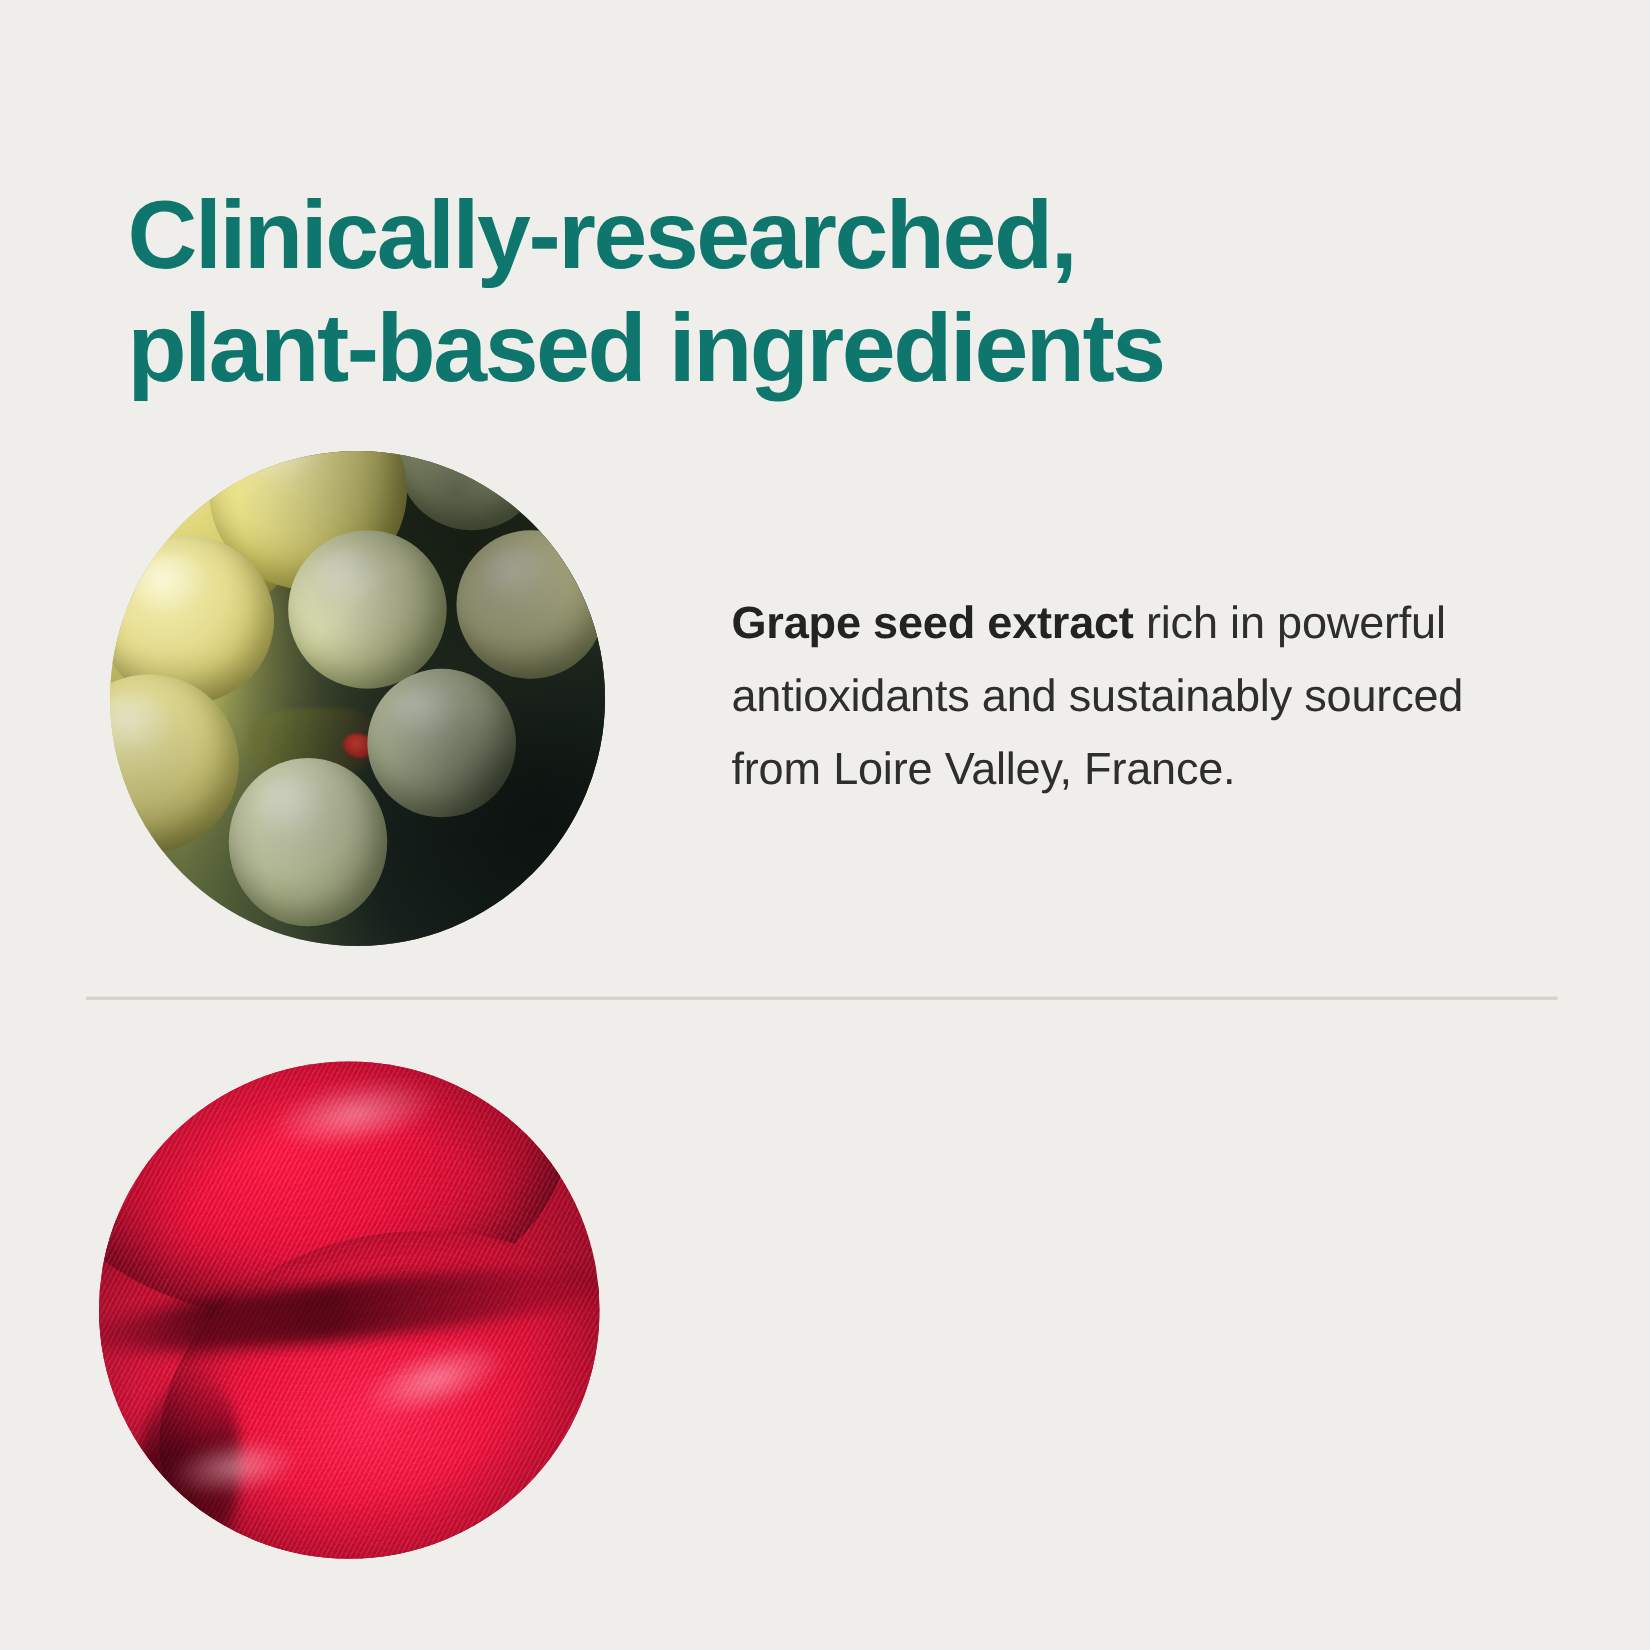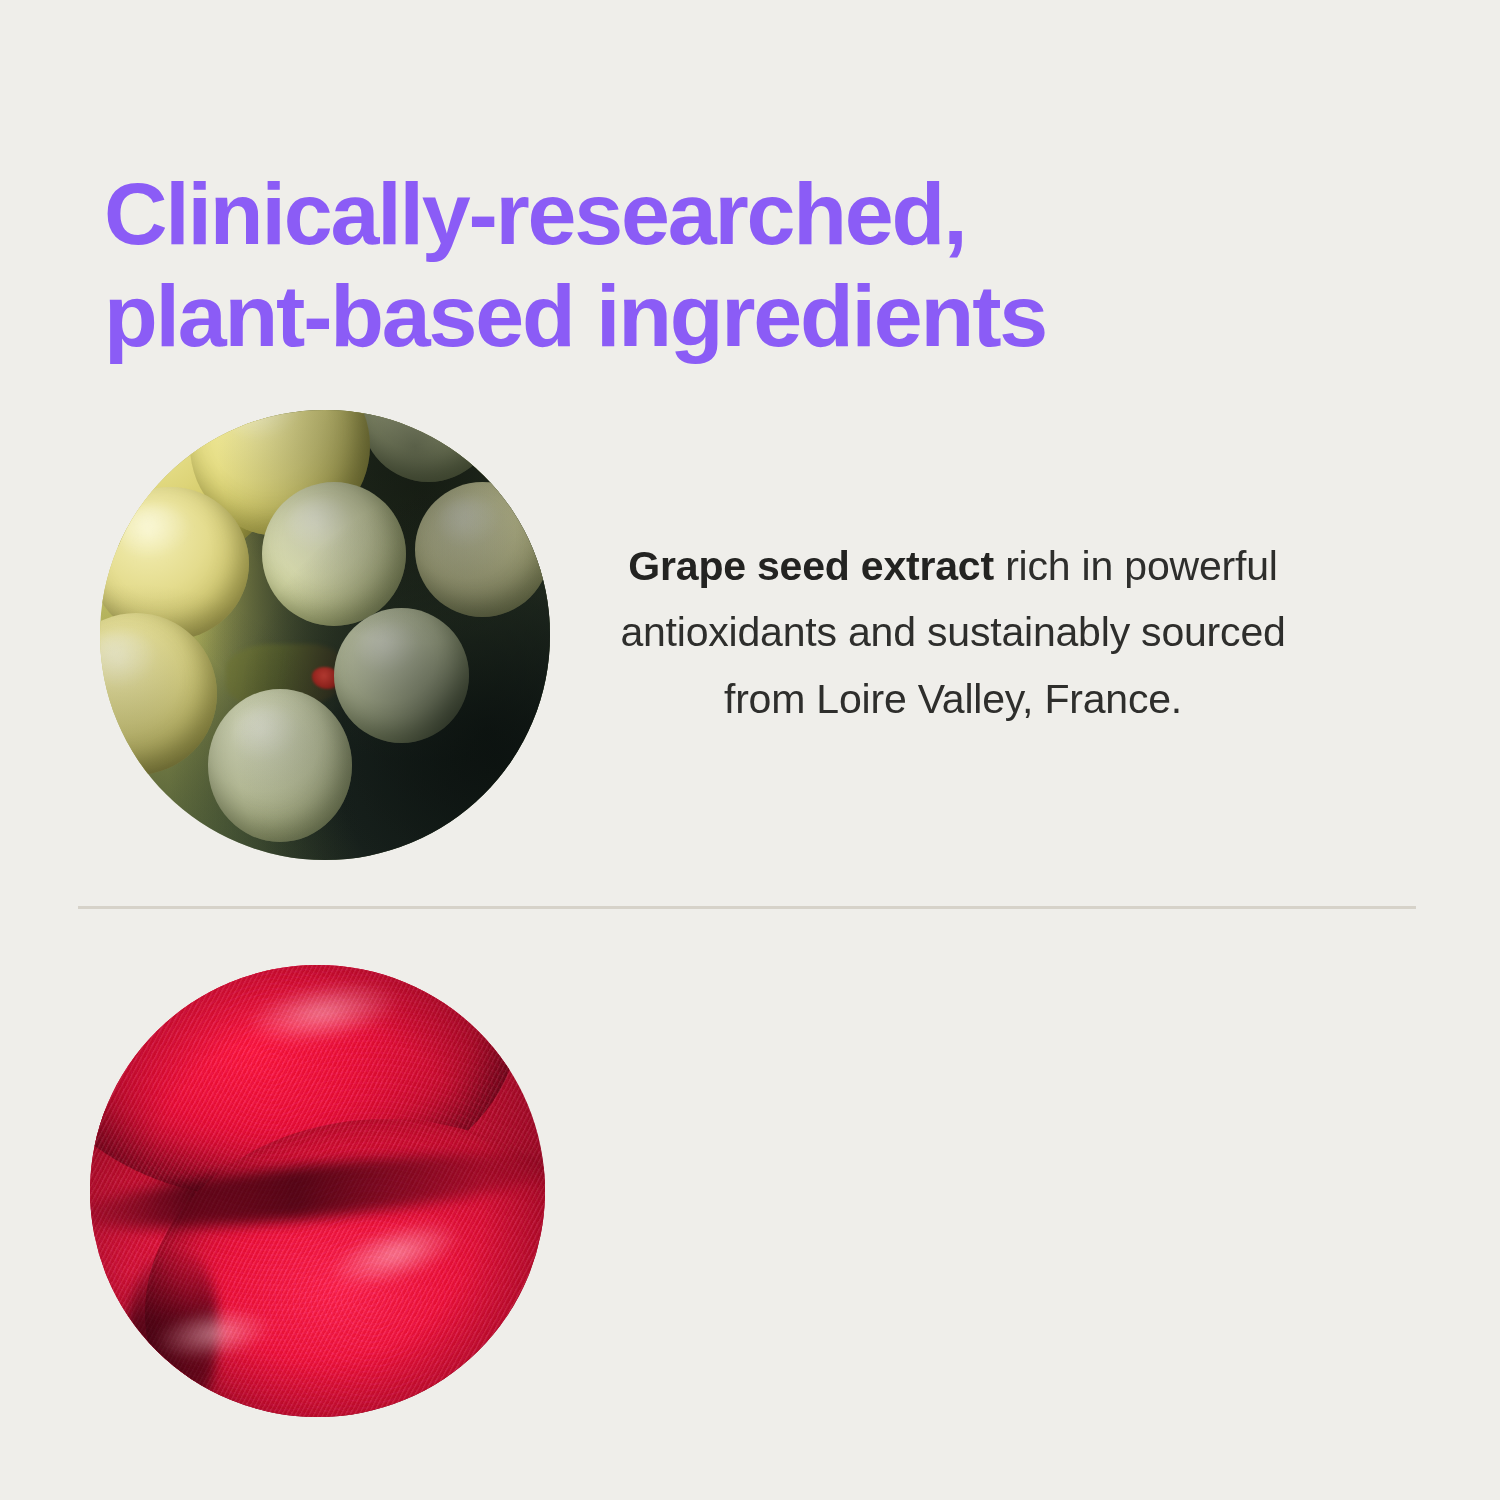--- a/index.html
+++ b/index.html
@@ -19,28 +19,28 @@
     position: relative;
     width: 1500px;
     height: 1500px;
     background: #efeeea;
     box-sizing: border-box;
   }
 
   
   .headline {
     position: absolute;
-    left: 104px;
+    left: 116px;
     top: 104px;
     width: 1330px;
     font-size: 88px;
     line-height: 1.16;
     font-weight: 700;
     letter-spacing: -2.2px;
-    color: #8b5cf6;
+    color: #0f766e;
     white-space: pre-line;
   }
 
   
   .section {
     position: absolute;
     left: 0;
     width: 1500px;
     display: flex;
     align-items: flex-start;
@@ -67,24 +67,23 @@
 
   .copy {
     flex: 0 0 auto;
     color: #2e2e2c;
     font-size: 41px;
     line-height: 1.62;
     letter-spacing: -0.2px;
     font-weight: 400;
   }
   .section-grape .copy {
-    margin-left: 58px;
+    margin-left: 115px;
     width: 690px;
     padding-top: 82px;
-    text-align: center;
   }
   .section-beet .copy {
     margin-left: 92px;
     width: 760px;
     padding-top: 88px;
   }
   .copy b, .copy .lead {
     font-weight: 700;
     color: #232321;
   }

